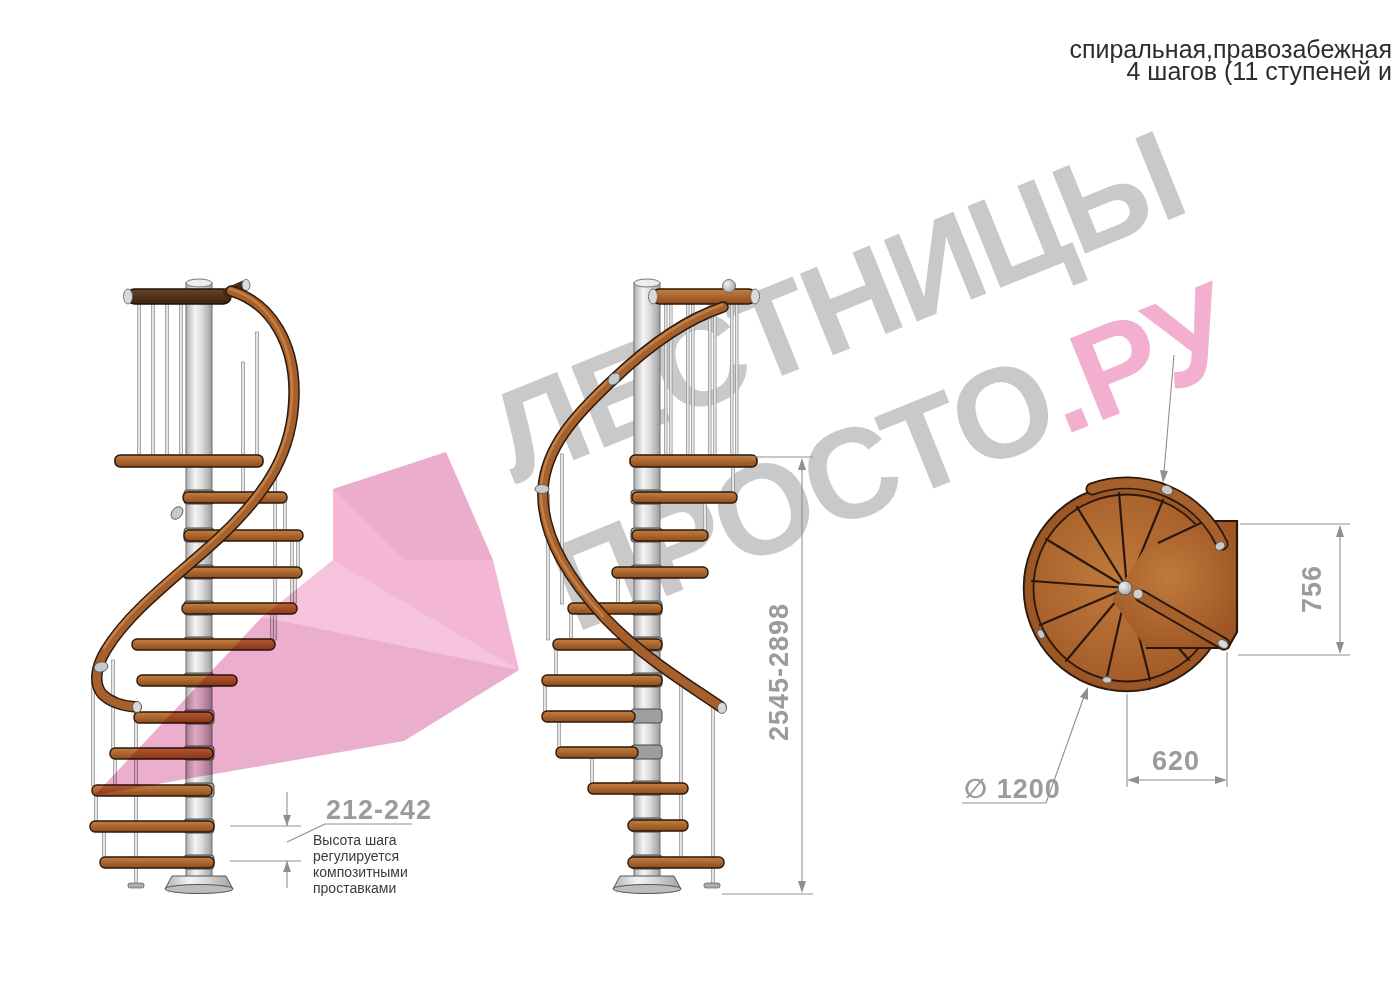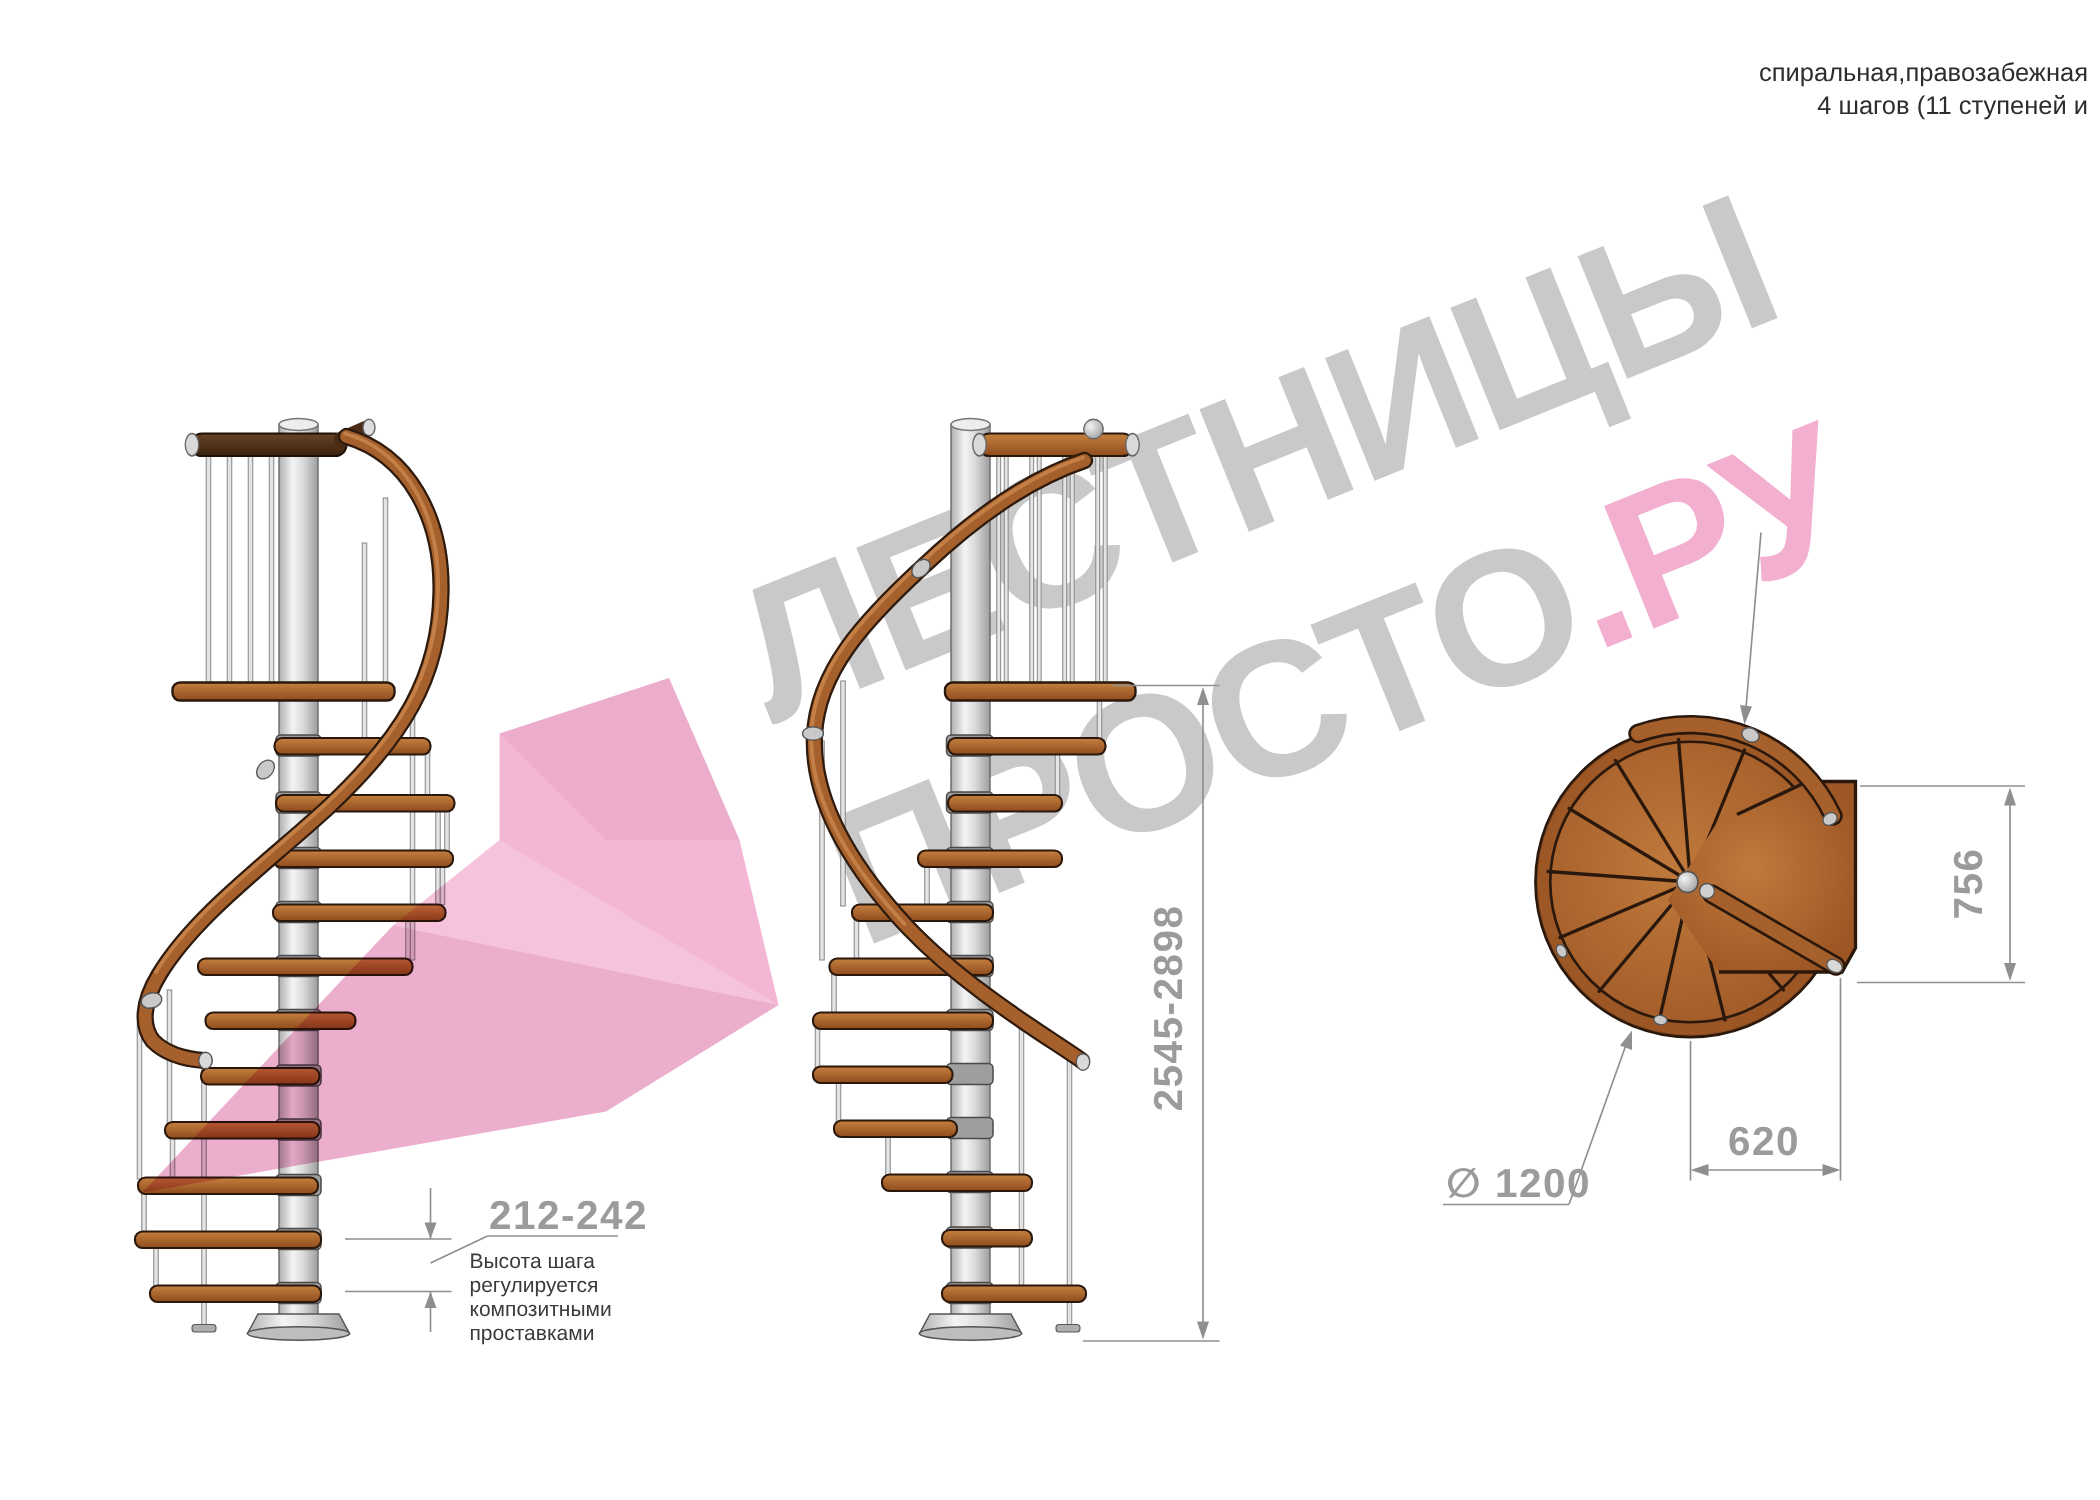--- a/index.html
+++ b/index.html
@@ -10,21 +10,21 @@
   .watermark{
     position:absolute;left:468px;top:368px;
     transform:rotate(-22deg);transform-origin:0 0;
     font-weight:700;font-size:128px;line-height:1.26;letter-spacing:-2px;
     color:#c9c9c9;white-space:nowrap;user-select:none;
   }
   .watermark .accent{color:#f2afd0;}
   
   .title-block{
     position:absolute;right:8px;top:38px;width:420px;
-    text-align:right;font-size:17px;line-height:22px;color:#2d2d2d;
+    text-align:right;font-size:25px;line-height:22px;color:#2d2d2d;
   }
   
   svg text{font-family:"Liberation Sans","DejaVu Sans",sans-serif;}
   .tread{fill:url(#gw);stroke:#2b180c;stroke-width:1.4;}
   .plat{fill:url(#gw);stroke:#2b180c;stroke-width:1.6;}
   .collar{fill:#9e9e9e;stroke:#4a4a4a;stroke-width:1;}
   .rod{fill:#e4e4e4;stroke:#8a8a8a;stroke-width:0.7;}
   .flange{fill:#adadad;stroke:#5a5a5a;stroke-width:0.7;}
   .railOut{fill:none;stroke:#2e1b0d;stroke-width:11.5;stroke-linecap:round;}
   .railIn{fill:none;stroke:#a5602c;stroke-width:8.5;stroke-linecap:round;}

